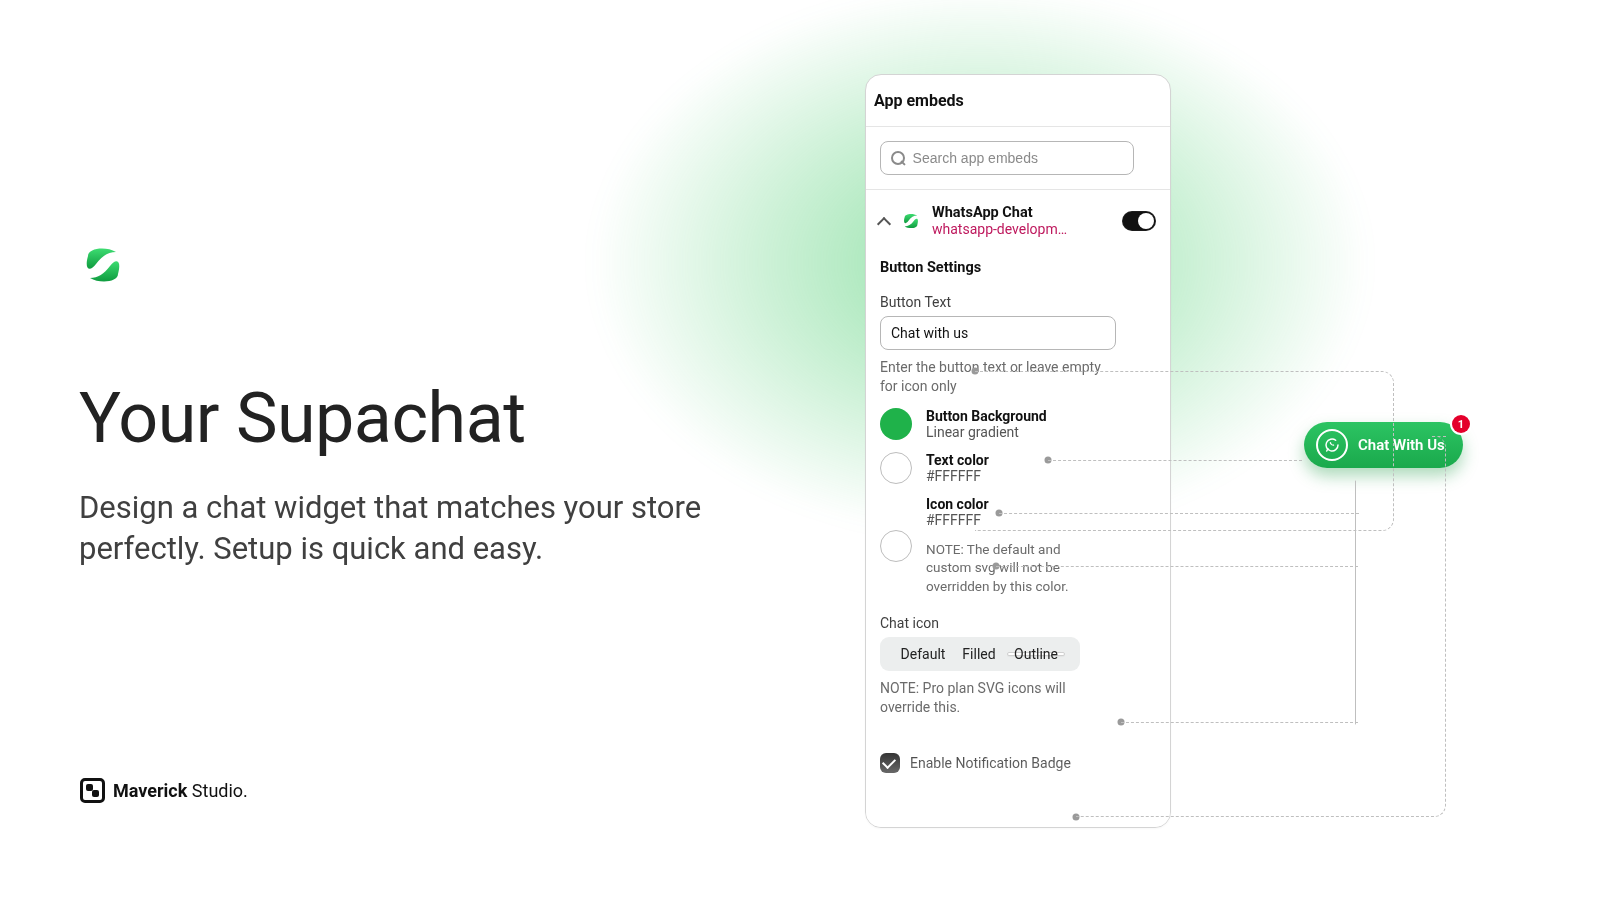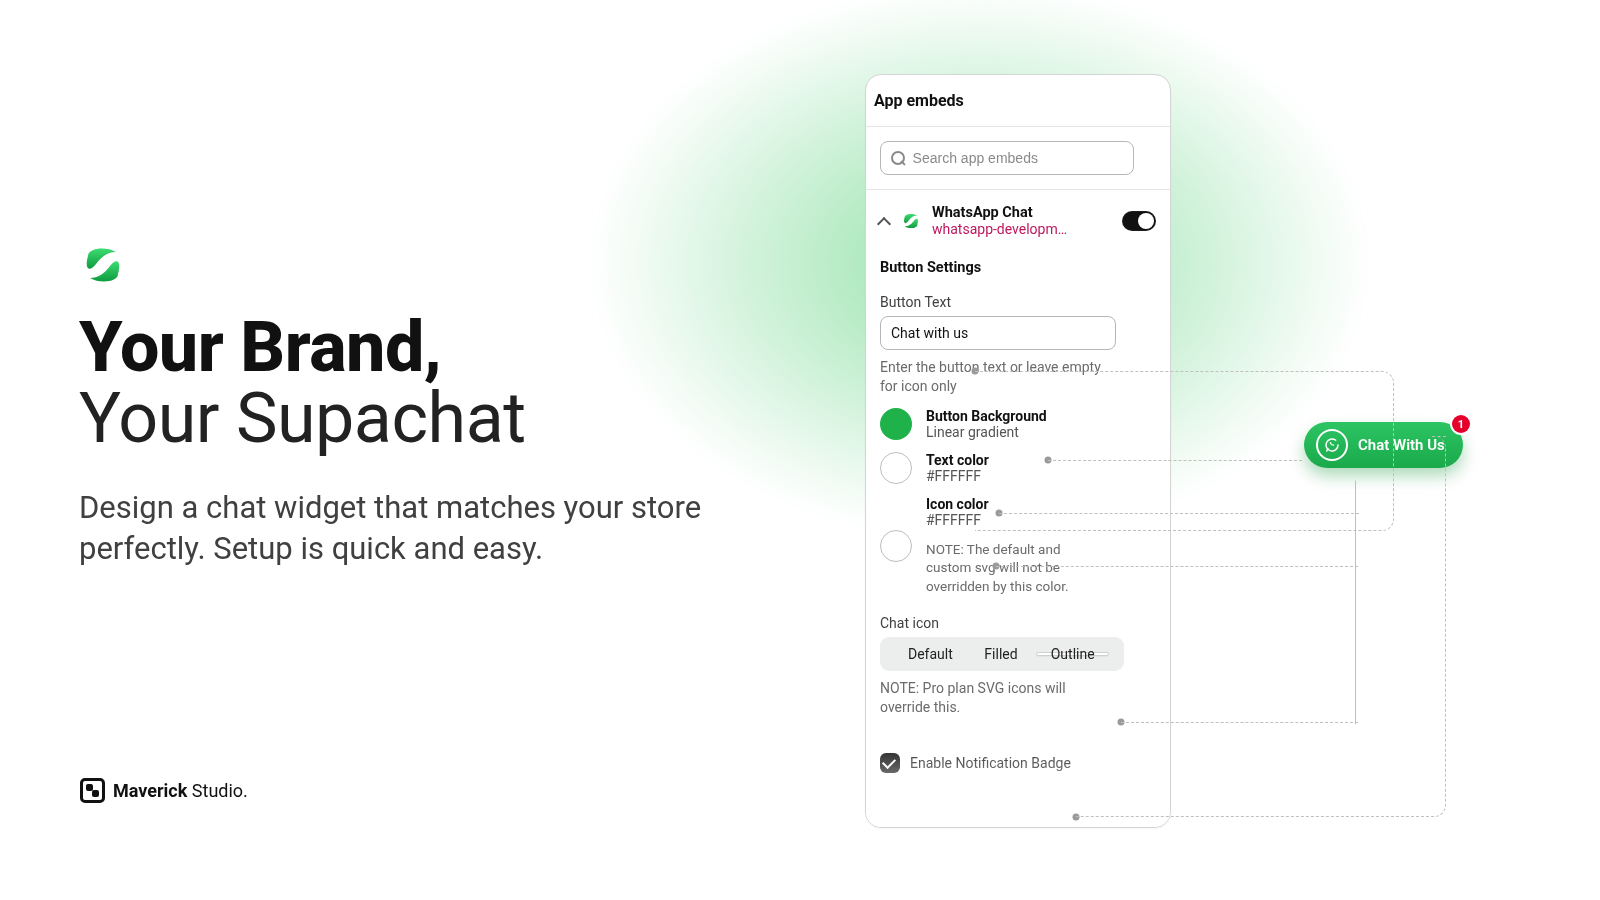--- a/index.html
+++ b/index.html
@@ -94,21 +94,21 @@
   .swatch.green { background:#1fb24a; }
   .swatch.white { background:#fff; border:1px solid #bdbdbd; }
   .swatch.white2 { background:#fff; border:1px solid #bdbdbd; }
   .color-meta { font-size:14px; color:#111; }
   .color-meta .name { font-weight:700; }
   .color-meta .value { color:#555; }
   .color-meta .note { color:#6b6b6b; font-size:13.5px; line-height:1.35; margin-top:12px; }
 
   .seg-label { padding:20px 14px 6px 14px; font-size:14px; color:#3f3f3f; }
   .seg-group {
-    margin:0 14px; width:244px; height:34px; display:flex;
+    margin:0 14px; width:200px; height:34px; display:flex;
     background:#eceeee; border-radius:9px; padding:15px;
   }
   .seg-btn { flex:1; display:flex; align-items:center; justify-content:center; font-size:14px; color:#222; border-radius:7px; cursor:pointer; }
   .seg-btn.active { background:#fff; border:1px solid #d0d0d0; box-shadow:0 1px 1px rgba(0,0,0,0.04); }
 
   .checkbox-row { display:flex; align-items:center; gap:10px; padding: 36px 14px 0 14px; }
   .checkbox { width:20px; height:20px; border-radius:6px; background:#111; position:relative; }
   .checkbox::after {
     content:""; position:absolute; left:5px; top:3px; width:6px; height:10px;
     border-right:2px solid #fff; border-bottom:2px solid #fff; transform:rotate(45deg);
@@ -165,21 +165,21 @@
           <stop offset="0" stop-color="#3ddc71"></stop>
           <stop offset="1" stop-color="#0f9b3f"></stop>
         </linearGradient>
       </defs>
       <path d="M8 14 C8 6, 26 4, 36 10 C28 10, 22 14, 16 22 C10 30, 4 28, 8 14 Z" fill="url(#g1)"></path>
       <path d="M38 32 C38 40, 20 42, 10 36 C18 36, 24 32, 30 24 C36 16, 42 18, 38 32 Z" fill="url(#g1)"></path>
     </svg>
   </div>
 
   <h1 class="hero-title">
-    <span class="bold">Your Brand,</span><br>
+    <br>
     <span>Your Supachat</span>
   </h1>
 
   <p class="hero-sub">Design a chat widget that matches your store perfectly. Setup is quick and easy.</p>
 
   <div class="footer-logo">
     <div class="mark"></div>
     <div class="txt">
       <span class="b">Maverick</span><span class="l"> Studio.</span>
     </div>

